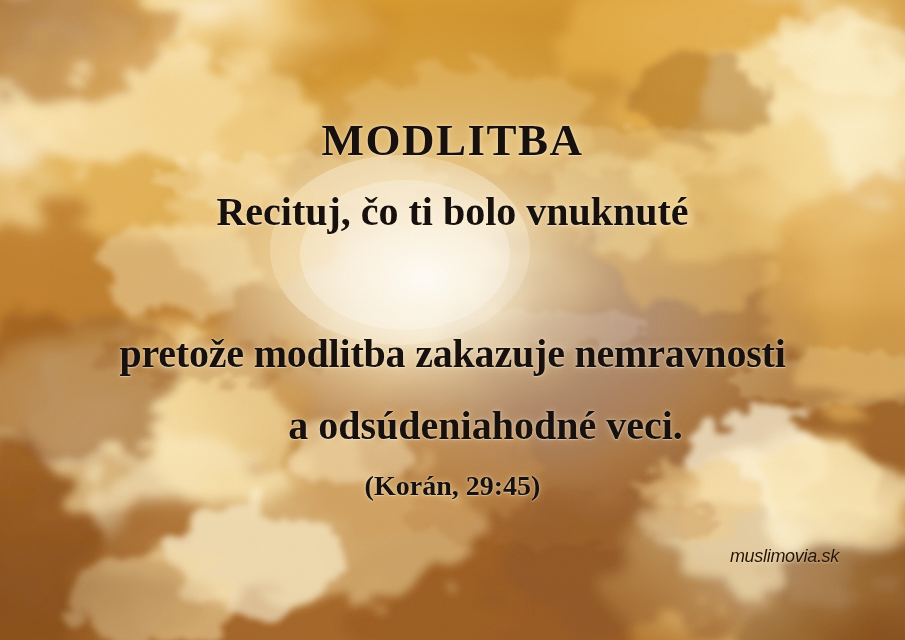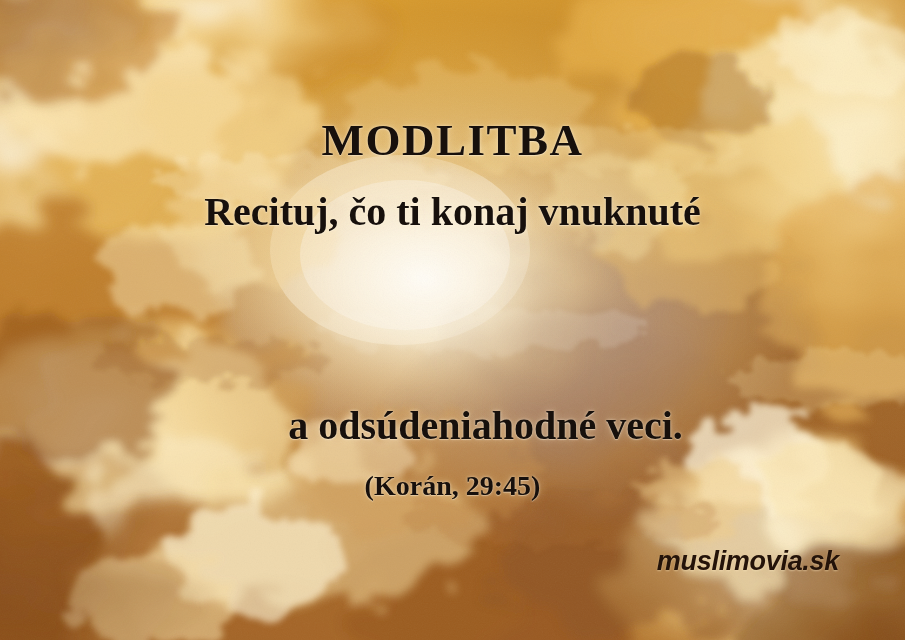--- a/index.html
+++ b/index.html
@@ -59,22 +59,22 @@
   .vl5 { top: 472px; font-size: 28px; }
 
   
   #watermark {
     position: absolute;
     z-index: 6;
     right: 66px;
     top: 546px;
     font-family: "Liberation Sans", sans-serif;
     font-style: italic;
-    font-weight: bold;
-    font-size: 27px;
+    font-weight: normal;
+    font-size: 18px;
     letter-spacing: -0.3px;
     color: #241309;
     text-shadow: 0 1px 2px rgba(255,235,195,0.45);
     margin-left: 44px;
   }
 </style>
 </head>
 <body>
 
 <div id="poster">
@@ -252,20 +252,21 @@
 
       <ellipse cx="425" cy="280" rx="215" ry="150" fill="url(#sun)" opacity="0.75"></ellipse>
       <ellipse cx="405" cy="255" rx="105" ry="75" fill="#fffdf7" opacity="0.30"></ellipse>
 
       <rect width="905" height="640" filter="url(#grain)" opacity="0.055"></rect>
     </svg>
   </div>
 
   <div id="verse">
     <div class="vline vtitle">MODLITBA</div>
-    <div class="vline vl1">Recituj, čo ti konaj vnuknuté</div>
+    <div class="vline vl1">Recituj, čo ti bolo vnuknuté</div>
+    <div class="vline vl3">pretože modlitba zakazuje nemravnosti</div>
     <div class="vline vl4">a odsúdeniahodné veci.</div>
     <div class="vline vl5">(Korán, 29:45)</div>
   </div>
 
   <div id="watermark">muslimovia.sk</div>
 
 </div>
 
 </body></html>

